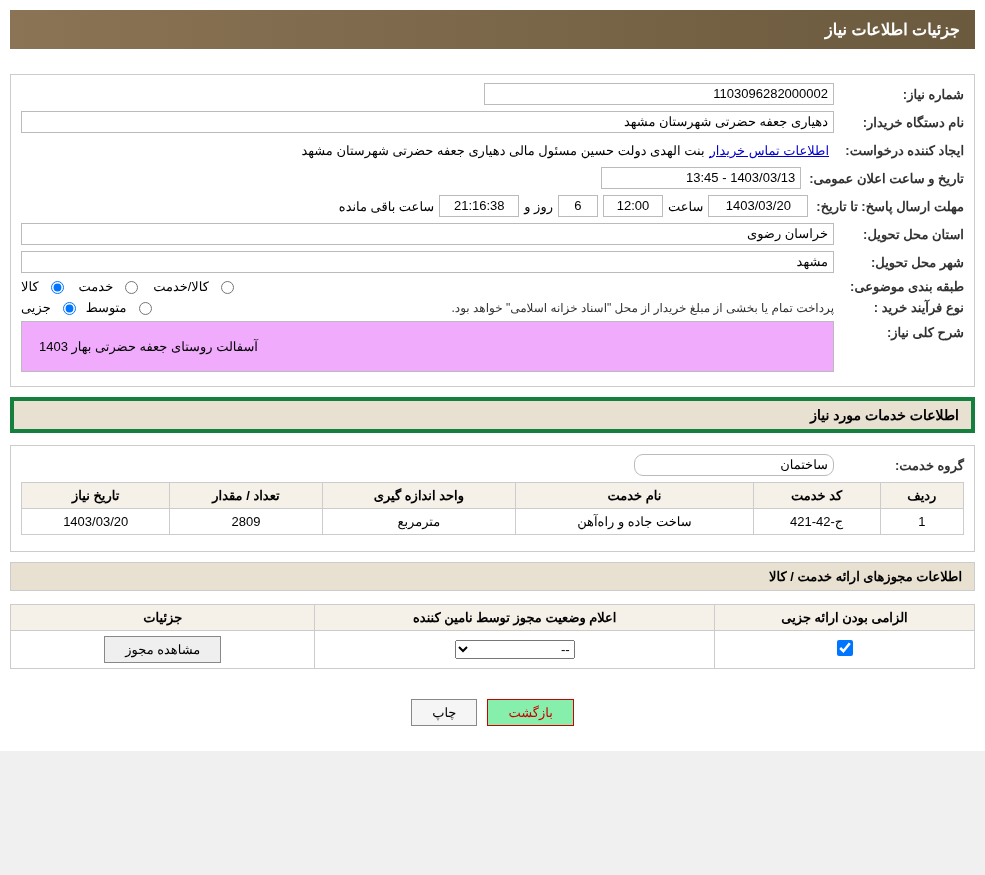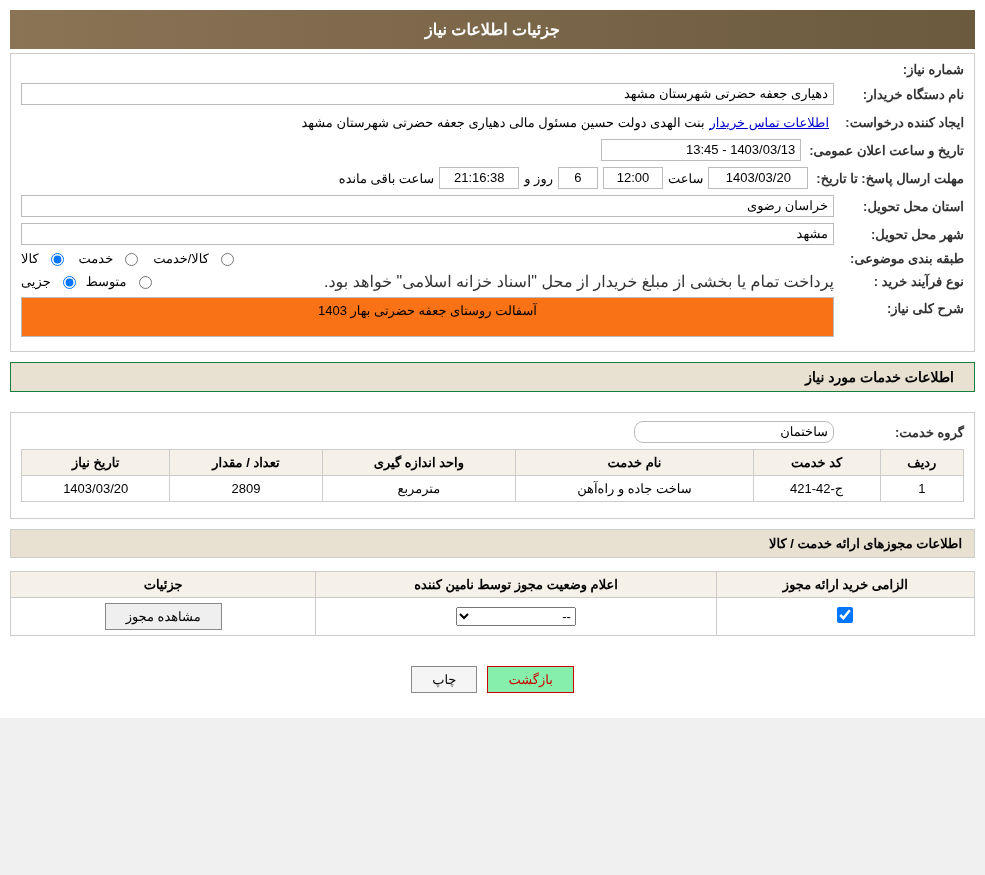--- a/index.html
+++ b/index.html
@@ -11,25 +11,24 @@
     }
     .page-container {
       width: 985px;
       margin: 0 auto;
       background: #fff;
       padding: 10px;
     }
     .header-bar {
       background: linear-gradient(to right, #8B7355, #6B5A3E);
       color: #fff;
-      text-align: center;
       padding: 10px 15px;
       font-size: 16px;
       font-weight: bold;
-      margin-bottom: 4px;
+      margin-bottom: 25px;
     }
     .section {
       border: 1px solid #ccc;
       margin-bottom: 10px;
       padding: 8px 10px;
     }
     .field-row {
       display: flex;
       align-items: center;
       margin-bottom: 6px;
@@ -75,26 +74,26 @@
       flex: 1;
       justify-content: flex-end;
     }
     .radio-item {
       display: flex;
       align-items: flex-end;
       gap: 12px;
     }
     .section-title {
       background: #e8e0d0;
-      border: 1px solid #15803d;
-      padding: 6px 20px;
+      border: 4px solid #15803d;
+      padding: 6px 12px;
       font-weight: bold;
       font-size: 14px;
       text-align: right;
-      margin-bottom: 20px;
+      margin-bottom: 12px;
     }
     .info-table {
       width: 100%;
       border-collapse: collapse;
       margin-bottom: 8px;
     }
     .info-table th {
       background: #f5f0e8;
       border: 1px solid #ccc;
       padding: 5px 8px;
@@ -115,21 +114,21 @@
       resize: vertical;
       text-align: right;
     }
     .link-text {
       color: #0000cc;
       text-decoration: underline;
       cursor: pointer;
     }
     .note-text {
       color: #333;
-      font-size: 16px;
+      font-size: 12px;
       flex: 1;
       text-align: right;
     }
     .separator-title {
       background: #e8e0d0;
       border: 1px solid #ccc;
       padding: 6px 12px;
       font-weight: bold;
       font-size: 13px;
       text-align: right;
@@ -187,20 +186,21 @@
 <div class="page-container">
 
   <div class="header-bar">
     <span>جزئیات اطلاعات نیاز</span>
   </div>
 
   <div class="section watermark-area">
 
     <div class="field-row">
       <span class="field-label">شماره نیاز:</span>
+      <div class="field-value" style="max-width:350px;">1103096282000002</div>
     </div>
 
     <div class="field-row">
       <span class="field-label">نام دستگاه خریدار:</span>
       <div class="field-value">دهیاری جعفه حضرتی  شهرستان مشهد</div>
     </div>
 
     <div class="field-row">
       <span class="field-label">ایجاد کننده درخواست:</span>
       <div class="field-value no-border" style="display:flex; align-items:center; gap:5px; flex:1;">
@@ -265,21 +265,21 @@
         </div>
         <div class="radio-item">
           <input type="radio" name="purchase" checked="" style="">
           <span>جزیی</span>
         </div>
       </div>
     </div>
 
     <div class="field-row" style="align-items:flex-start; margin-top:5px;">
       <span class="field-label" style="padding-top:4px;">شرح کلی نیاز:</span>
-      <div style="flex:1; border:1px solid #bbb; padding:5px; min-height:40px; background:#f97316; text-align:center;">
+      <div style="flex:1; border:1px solid #bbb; padding:17px; min-height:40px; background:#f0abfc; text-align:left;">
         <span>آسفالت روستای جعفه حضرتی بهار 1403</span>
       </div>
     </div>
 
   </div>
 
   <div class="section-title">اطلاعات خدمات مورد نیاز</div>
 
   <div class="section">
 
@@ -314,21 +314,21 @@
   </div>
 
   <div class="separator-title">
     <span>اطلاعات مجوزهای ارائه خدمت / کالا</span>
   </div>
 
   <div style="padding: 5px 0;">
     <table class="permits-table">
       <thead>
         <tr>
-          <th>الزامی خرید ارائه مجوز</th>
+          <th>الزامی بودن ارائه جزیی</th>
           <th>اعلام وضعیت مجوز توسط نامین کننده</th>
           <th>جزئیات</th>
         </tr>
       </thead>
       <tbody>
         <tr>
           <td>
             <input type="checkbox" class="checkbox-field" checked="" style="">
           </td>
           <td>

